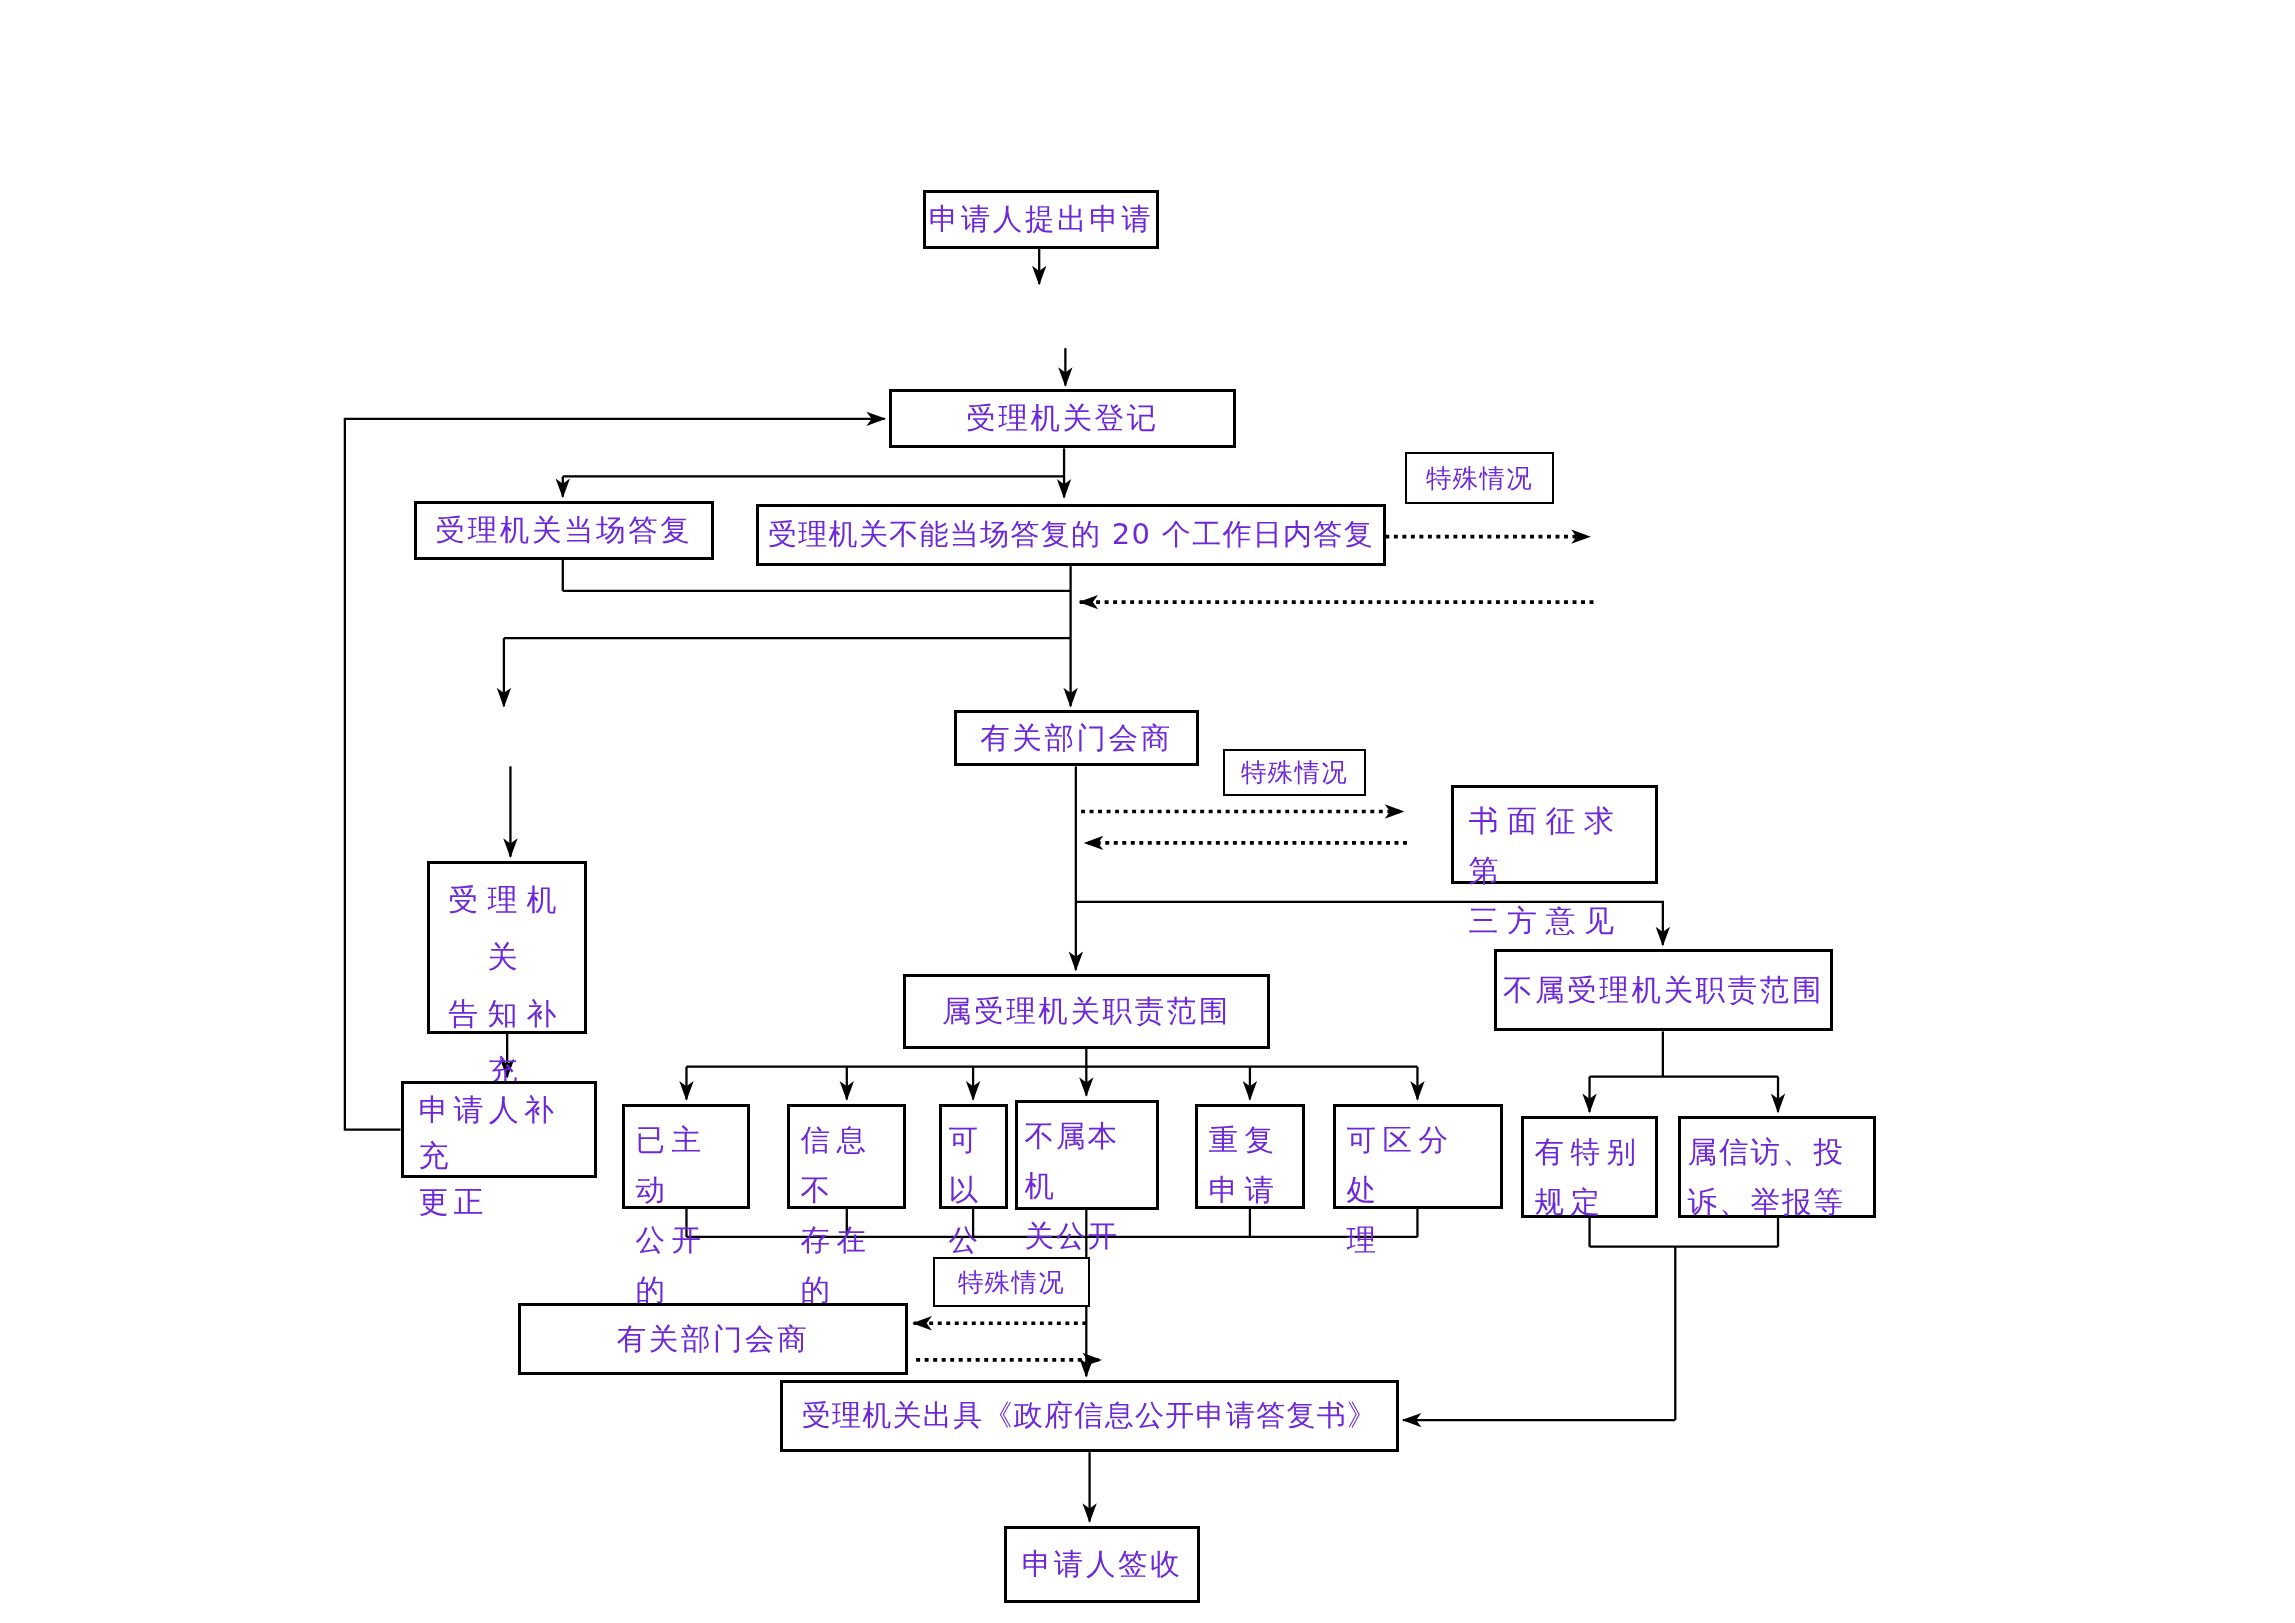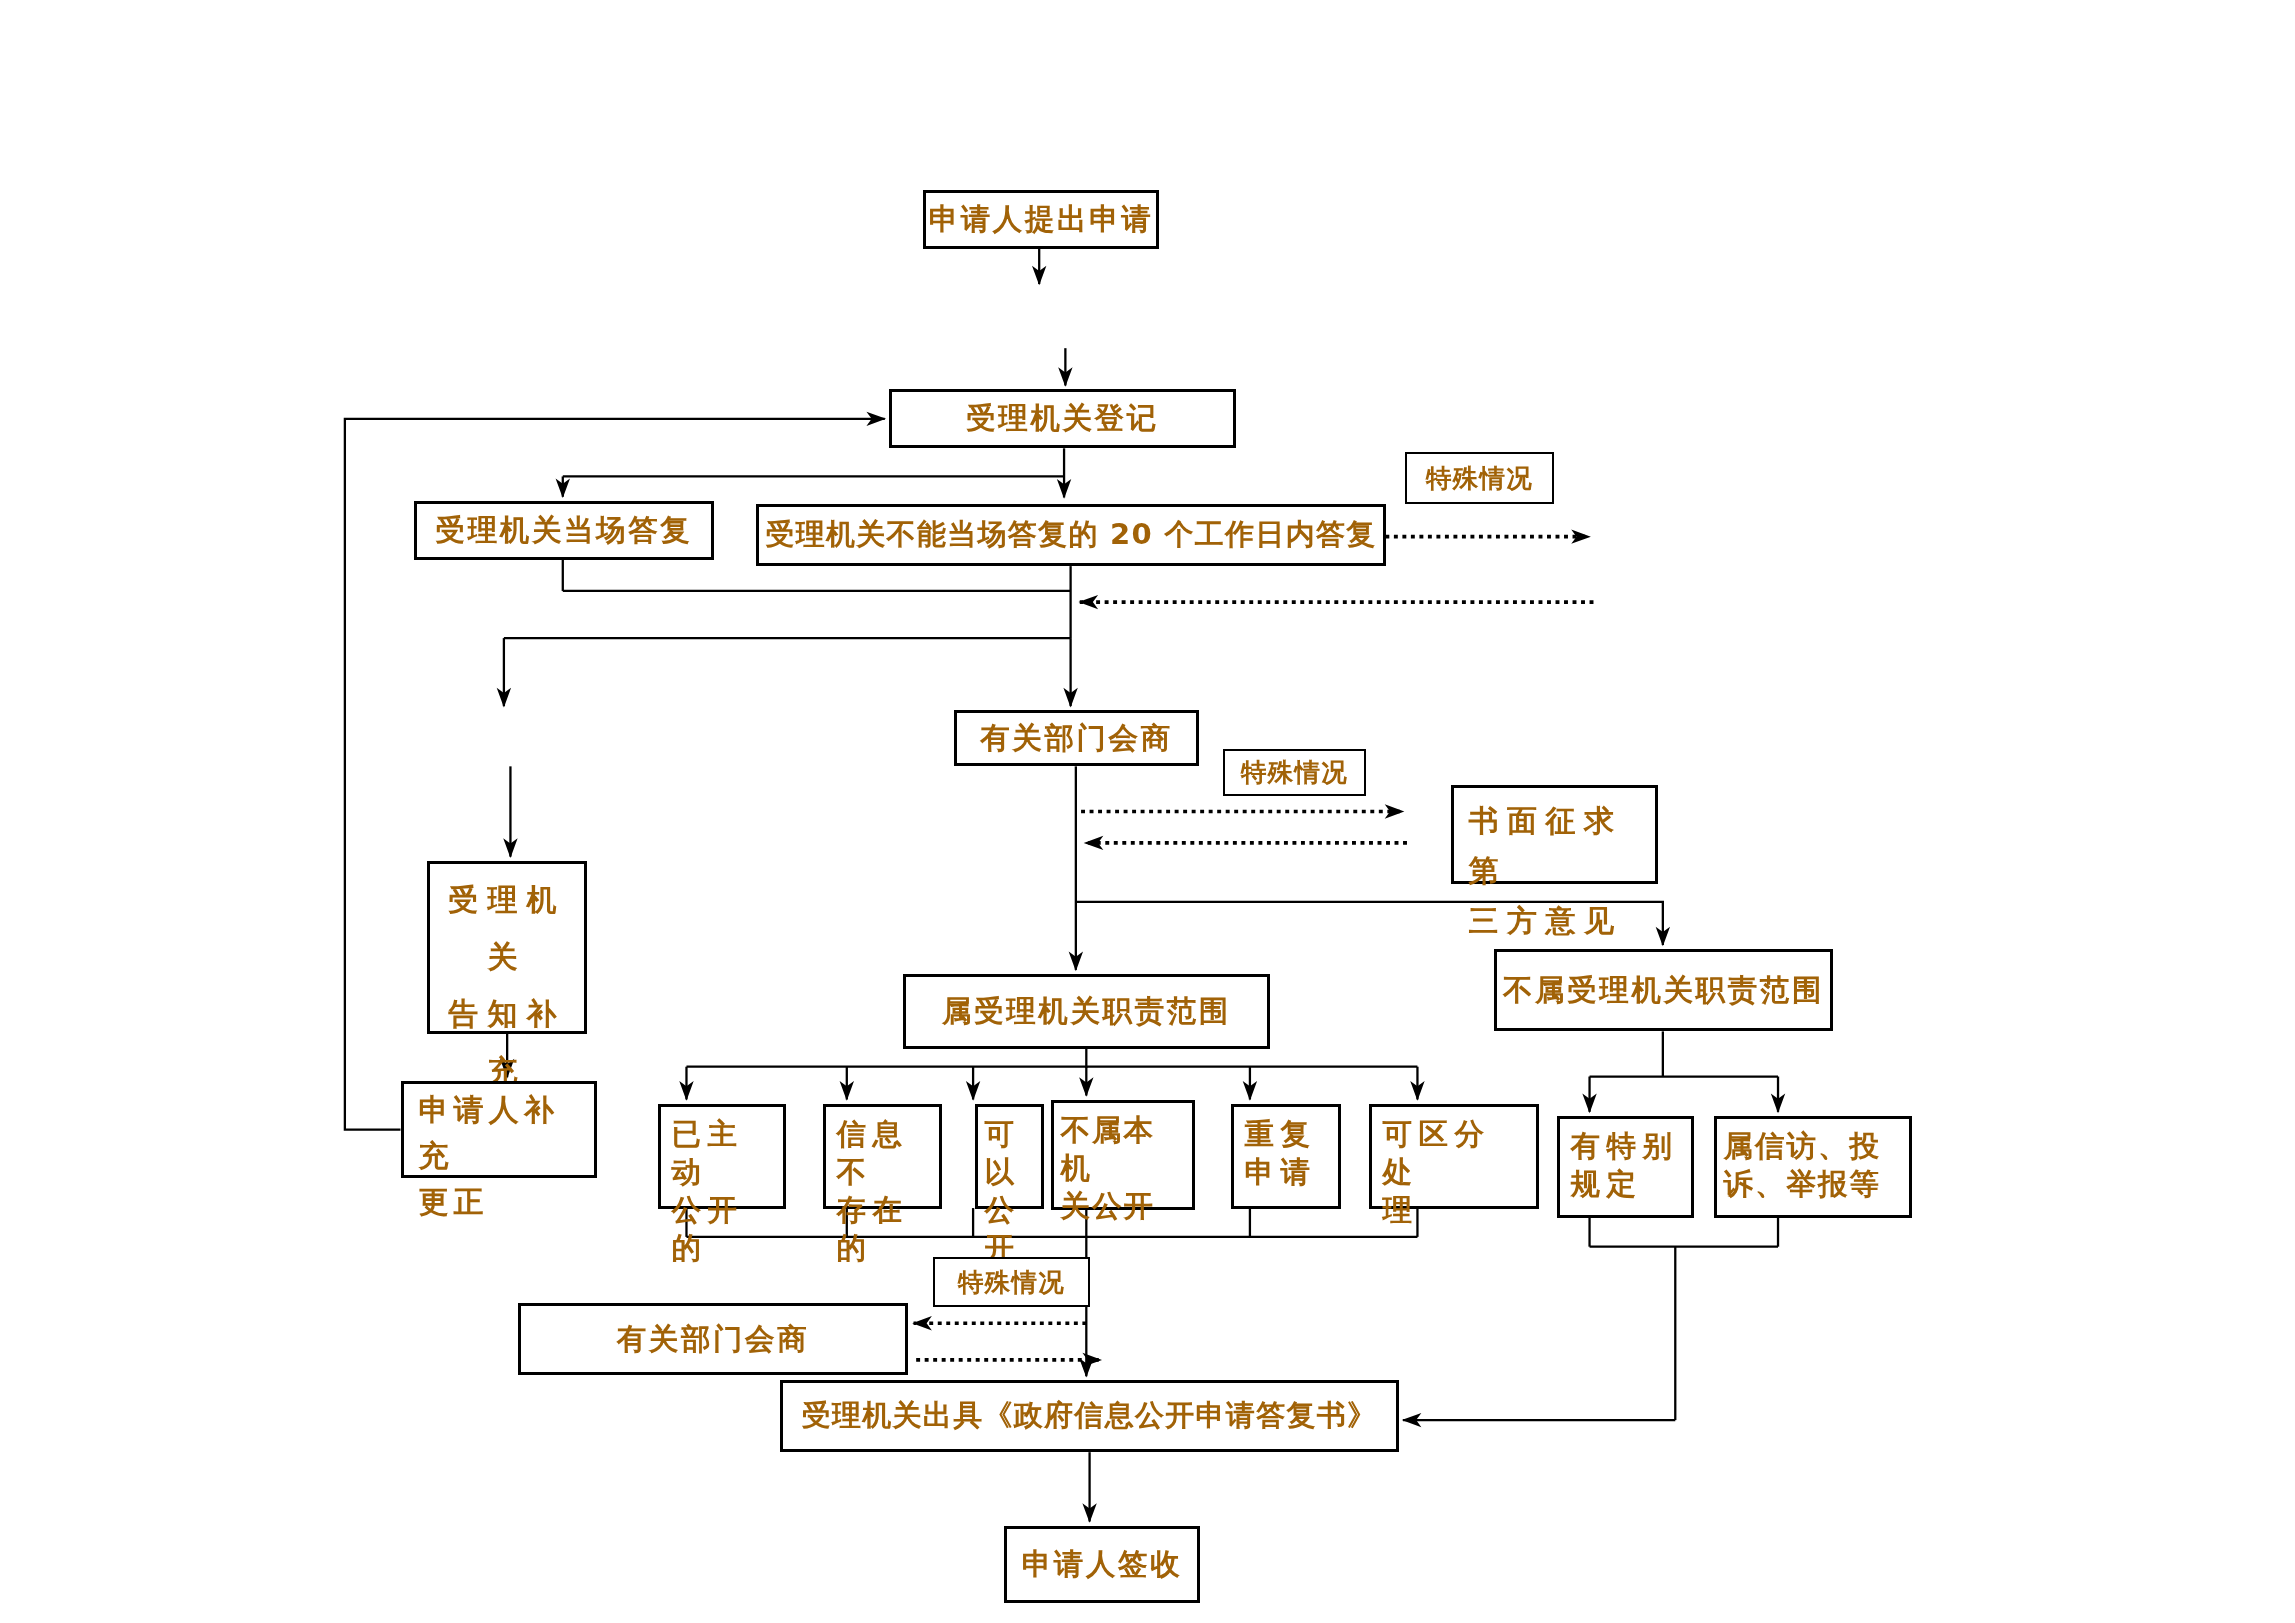--- a/index.html
+++ b/index.html
@@ -13,32 +13,31 @@
   #connector-layer{position:absolute;left:0;top:0;width:2295px;height:1623px;}
   .n{
     position:absolute;
     box-sizing:border-box;
     border:3.3px solid #000;
     background:#fff;
     display:flex;
     white-space:pre-line;
     font-size:29.5px;
     line-height:1.5;
-    color:#a16207;
-    font-weight:bold;
+    color:#6d28d9;
   }
   .c{align-items:center;justify-content:center;text-align:center;letter-spacing:2.6px;}
   .ml{align-items:flex-start;justify-content:flex-start;text-align:left;}
   .lbl{border-width:2.6px;font-size:25.5px;letter-spacing:1.3px;}
   .f44{font-size:29px;letter-spacing:1.3px;}
   .extend{font-size:30px;line-height:50px;padding:9.2px 14.4px;letter-spacing:2.6px;}
   .third{font-size:30px;line-height:50px;padding:7.9px 14.4px;letter-spacing:8.5px;margin-left:44px;}
   .notify{font-size:30px;line-height:57px;padding:6.5px 17px;letter-spacing:9.2px;text-align:center;}
   .suppl{font-size:30px;line-height:46px;padding:2.6px 14.4px;letter-spacing:5.2px;}
-  .twoline{font-size:29.5px;line-height:38px;padding:7.9px 10.5px;letter-spacing:6.5px;margin-left:36px;}
+  .twoline{font-size:29.5px;line-height:50px;padding:7.9px 10.5px;letter-spacing:6.5px;}
   .tight{letter-spacing:2px;padding:7.9px 6.5px;}
 </style>
 </head>
 <body>
 
 <div id="canvas">
 
   <svg id="connector-layer" viewBox="0 0 3507 2480" xmlns="http://www.w3.org/2000/svg">
     <defs>
       <marker id="ah" markerUnits="userSpaceOnUse" markerWidth="34" markerHeight="26" refX="30" refY="13" orient="auto">

